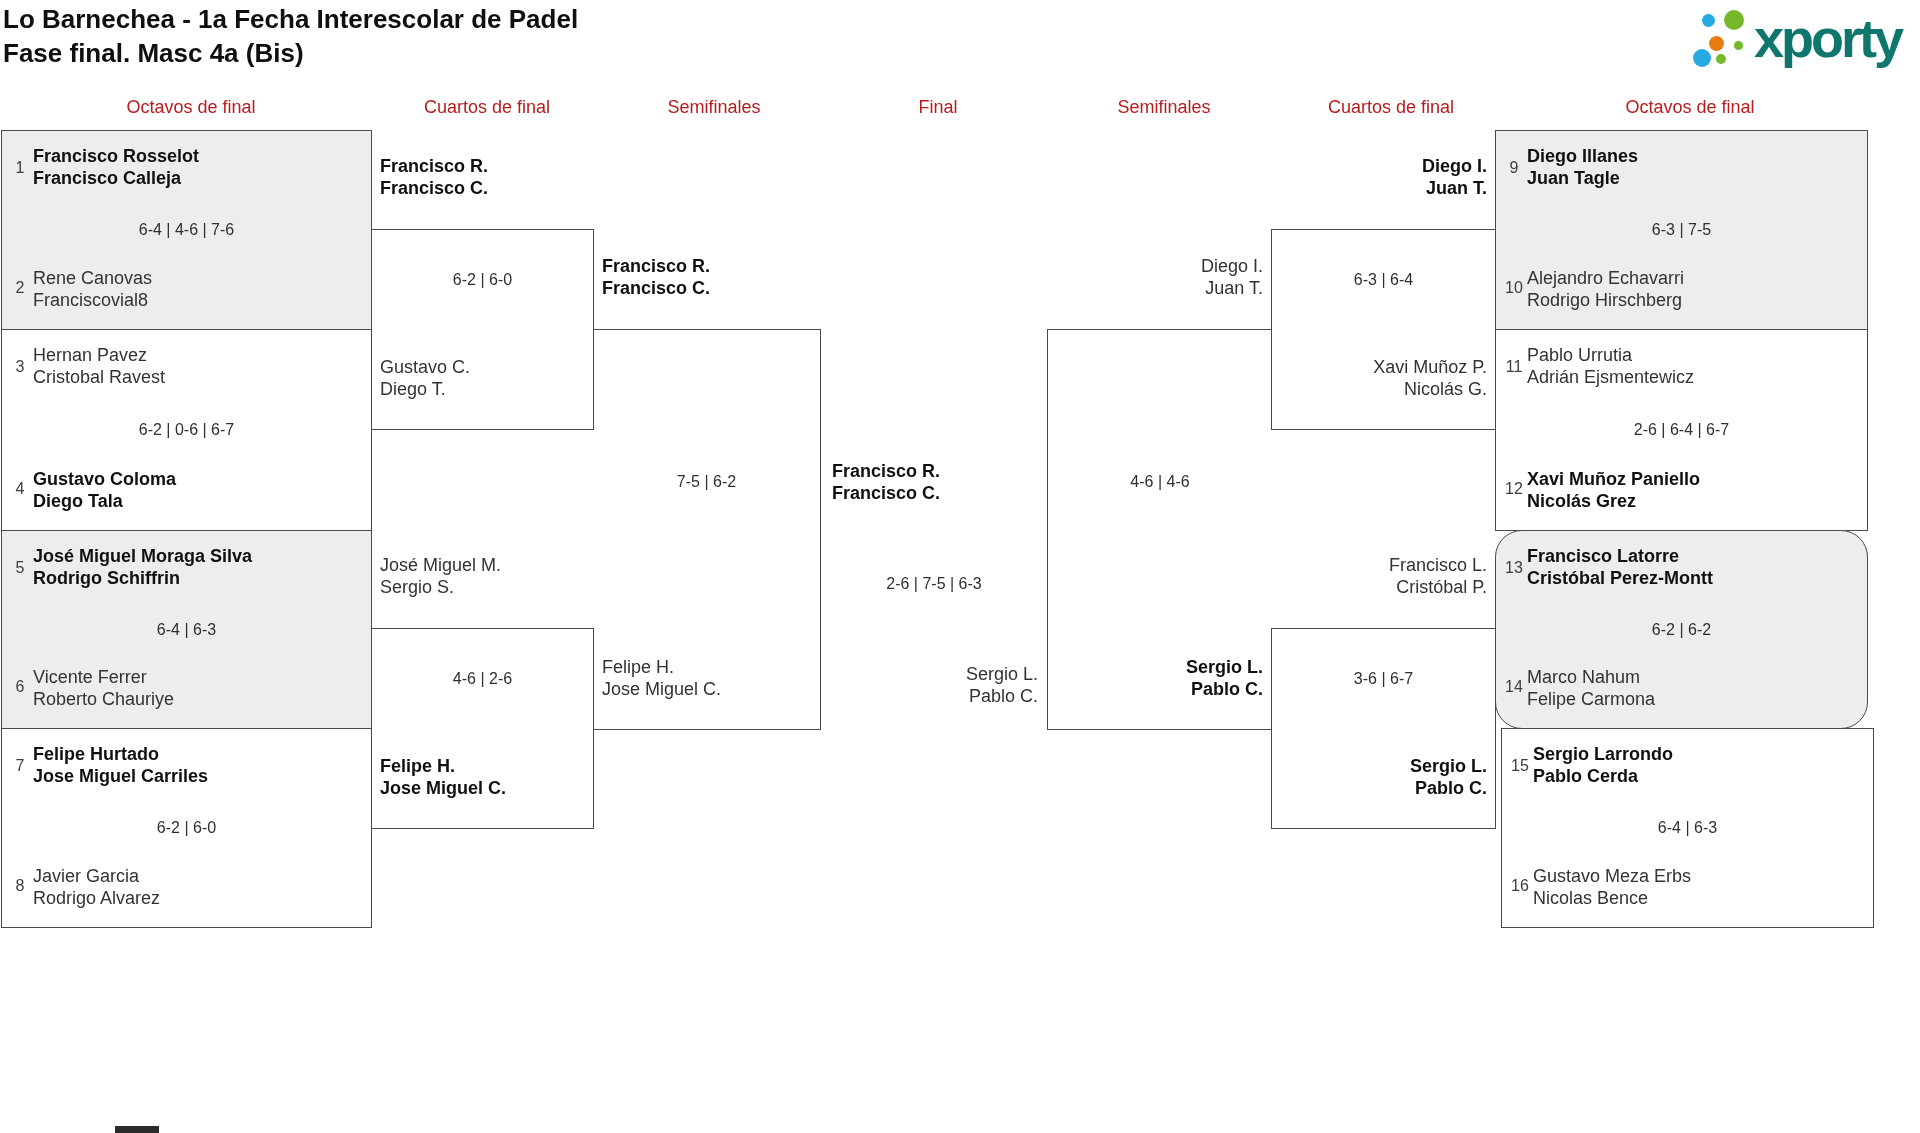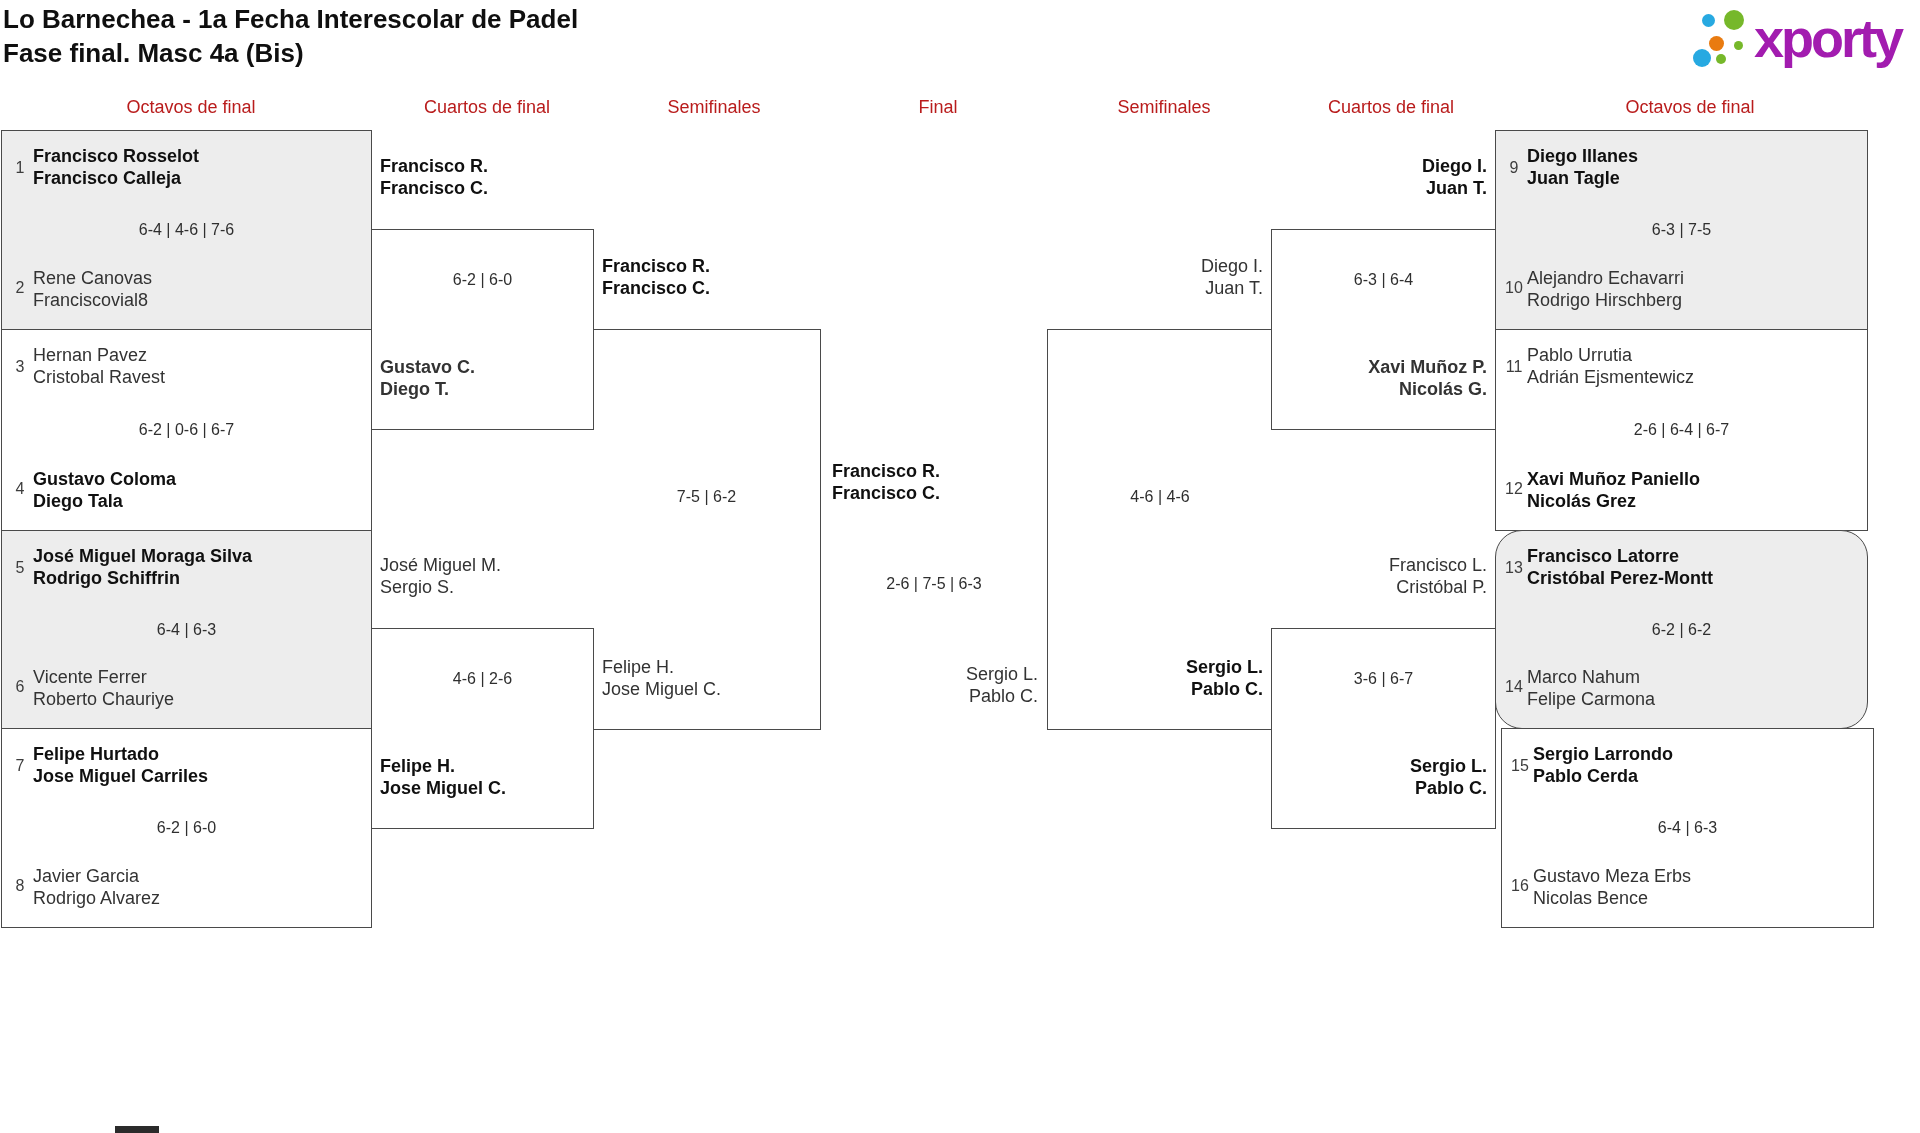--- a/index.html
+++ b/index.html
@@ -20,39 +20,39 @@
          color:#2f2f2f;white-space:nowrap;}
   .seed{position:absolute;left:5px;width:26px;text-align:center;font-size:16px;line-height:22px;color:#3d3d3d;}
   
   .o-ta{top:14px;left:31px;}
   .o-tb{bottom:18px;left:31px;}
   .o-sa{top:26px;}
   .o-sb{bottom:30px;}
   .o-score{top:50%;margin-top:-11px;}
   
   .q-ta{top:-75px;}
-  .q-tb{bottom:29px;font-weight:bold;}
+  .q-tb{bottom:29px;}
   .q-score{top:39px;}
   
   .s-ta{top:-75px;}
   .s-tb{bottom:29px;}
-  .s-score{top:156px;text-align:center;}
+  .s-score{top:141px;text-align:center;}
   
   .f-ta{top:130px;left:11px;}
   .f-score{top:243px;}
   .f-tb{top:333px;right:9px;text-align:right;}
   .al{left:8px;}
   .ar{right:8px;text-align:right;}
   .sl{left:9px;}
   .sr{right:9px;text-align:right;}
   
   .logo{position:absolute;left:1688px;top:5px;width:232px;height:80px;}
   .dot{position:absolute;border-radius:50%;}
   .logo-text{position:absolute;left:66px;top:2px;font-size:54px;line-height:62px;font-weight:800;
-             color:#a21caf;letter-spacing:-3px;}
+             color:#0f766e;letter-spacing:-3px;}
   .artifact{position:absolute;left:115px;top:1126px;width:44px;height:7px;background:#2b2b2b;}
 </style>
 </head>
 <body>
 
 <div class="stage">
 
   <div class="title">
     <div>Lo Barnechea - 1a Fecha Interescolar de Padel</div>
     <div>Fase final. Masc 4a (Bis)</div>

